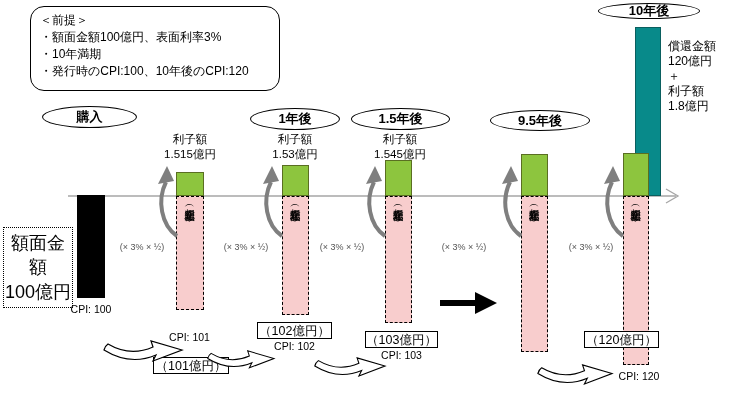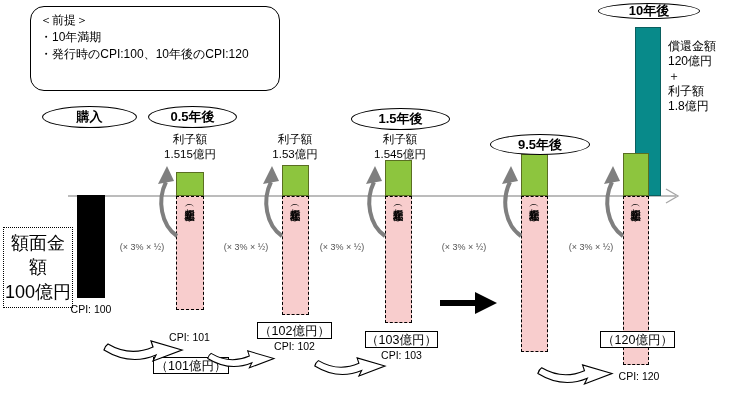--- a/index.html
+++ b/index.html
@@ -32,34 +32,35 @@
 
 <div id="canvas">
 
   <svg class="overlay" width="740" height="404">
     <line x1="68" y1="196" x2="676" y2="196" stroke="#a6a6a6" stroke-width="1.3"></line>
     <polyline points="666,189 678,196 666,203" fill="none" stroke="#a6a6a6" stroke-width="1.3"></polyline>
   </svg>
 
   <div class="abs premise-box">
     <div>＜前提＞</div>
+    <div>・額面金額100億円、表面利率3%</div>
     <div>・10年満期</div>
     <div>・発行時のCPI:100、10年後のCPI:120</div>
   </div>
 
   <div class="abs ellipse" style="left:42px;top:106px;width:95px;height:22px;">
       <span>購入</span>
     </div>
-  <div class="abs ellipse" style="left:148px;top:106px;width:89px;height:22px;">
-      <span>0.5年後</span>
+  <div class="abs ellipse" style="left:250px;top:108px;width:90px;height:22px;">
+      <span>1年後</span>
     </div>
   <div class="abs ellipse" style="left:351px;top:108px;width:99px;height:22px;">
       <span>1.5年後</span>
     </div>
-  <div class="abs ellipse" style="left:490px;top:110px;width:100px;height:21px;margin-top:24px;">
+  <div class="abs ellipse" style="left:490px;top:110px;width:100px;height:21px;">
       <span>9.5年後</span>
     </div>
   <div class="abs ellipse" style="left:598px;top:3px;width:102px;height:16px;">
       <span>10年後</span>
     </div>
 
   <div class="abs interest" style="left:155px;top:132px;width:70px;">
     <div>利子額</div>
     <div>1.515億円</div>
   </div>
@@ -108,21 +109,21 @@
   <div class="abs rate" style="left:308px;top:242px;width:68px;">(× 3% × ½)</div>
   <div class="abs rate" style="left:430px;top:242px;width:68px;">(× 3% × ½)</div>
   <div class="abs rate" style="left:557px;top:242px;width:68px;">(× 3% × ½)</div>
 
   <div class="abs amount-box" style="left:153px;top:313px;width:76px;margin-top:44px;">（101億円）</div>
   <div class="abs cpi" style="left:153px;top:331px;width:73px;">CPI: 101</div>
   <div class="abs amount-box" style="left:257px;top:322px;width:75px;">（102億円）</div>
   <div class="abs cpi" style="left:257px;top:340px;width:75px;">CPI: 102</div>
   <div class="abs amount-box" style="left:365px;top:331px;width:73px;">（103億円）</div>
   <div class="abs cpi" style="left:365px;top:349px;width:73px;">CPI: 103</div>
-  <div class="abs amount-box" style="left:600px;top:331px;width:75px;">（120億円）</div>
+  <div class="abs amount-box" style="left:584px;top:331px;width:75px;">（120億円）</div>
   <div class="abs cpi" style="left:608px;top:370px;width:62px;">CPI: 120</div>
 
   <div class="abs redemption">
     <div>償還金額</div>
     <div>120億円</div>
     <div>＋</div>
     <div>利子額</div>
     <div>1.8億円</div>
   </div>
 

